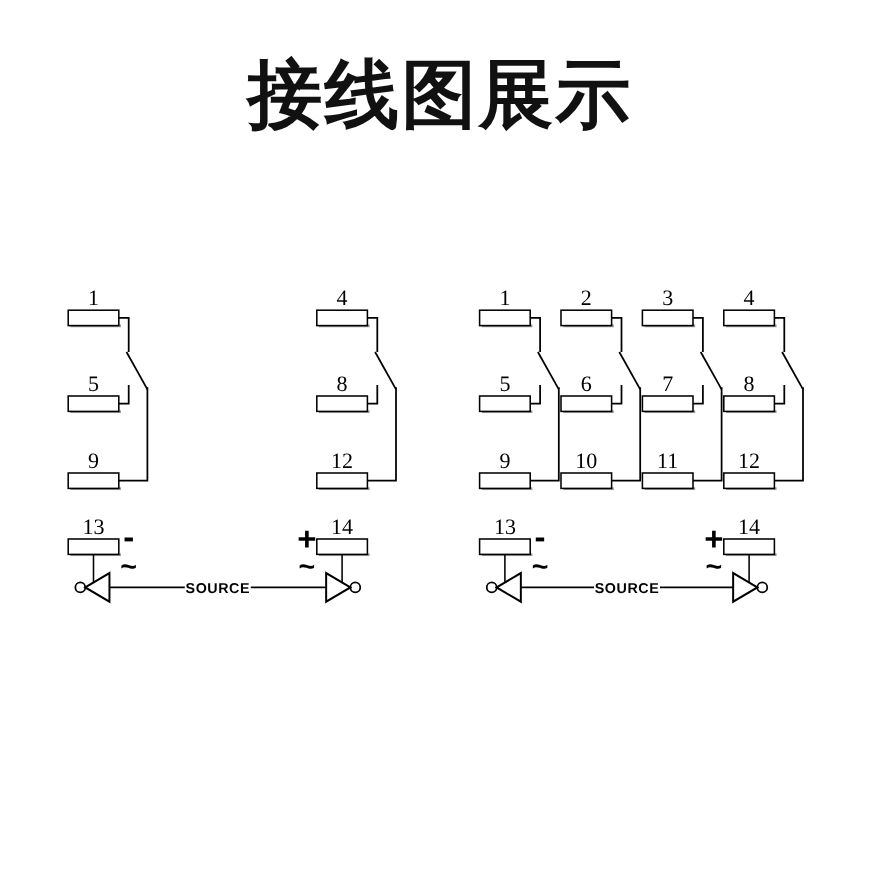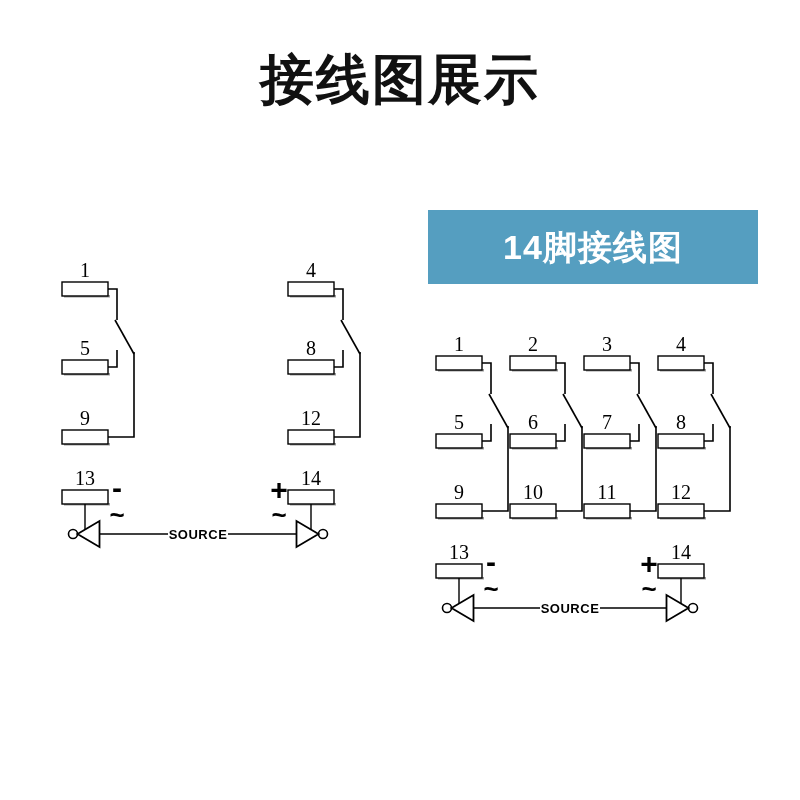--- a/index.html
+++ b/index.html
@@ -17,21 +17,21 @@
 
   
   #page-title {
     position: absolute;
     top: 52px;
     left: 0;
     width: 800px;
     text-align: center;
     font-family: "Liberation Sans", sans-serif;
     font-weight: bold;
-    font-size: 54px;
+    font-size: 68px;
     letter-spacing: 2px;
     color: #111111;
     line-height: 1;
   }
 
   
   .diagram-col {
     position: absolute;
     top: 210px;
   }
@@ -156,21 +156,20 @@
           <text x="69" y="246" class="polarity">-</text>
           <text x="69" y="272" class="tilde">~</text>
           <text x="231" y="248" class="polarity">+</text>
           <text x="231" y="272" class="tilde">~</text>
         </g>
       </svg>
   </div>
 </div>
 
 <div class="diagram-col" id="col-14pin">
-  <div class="section-header">14脚接线图</div>
   <div class="schematic-wrap">
     <svg class="schematic" id="svg-14pin" width="330" height="290" viewBox="0 0 330 290">
         <g>
           <rect x="10" y="43" width="46" height="2.5" class="term-shadow"></rect>
           <rect x="8" y="30" width="46" height="14" class="term-box"></rect>
           <text x="31" y="25" class="pin-num">1</text>
           <rect x="10" y="121" width="46" height="2.5" class="term-shadow"></rect>
           <rect x="8" y="108" width="46" height="14" class="term-box"></rect>
           <text x="31" y="103" class="pin-num">5</text>
           <rect x="10" y="191" width="46" height="2.5" class="term-shadow"></rect>

